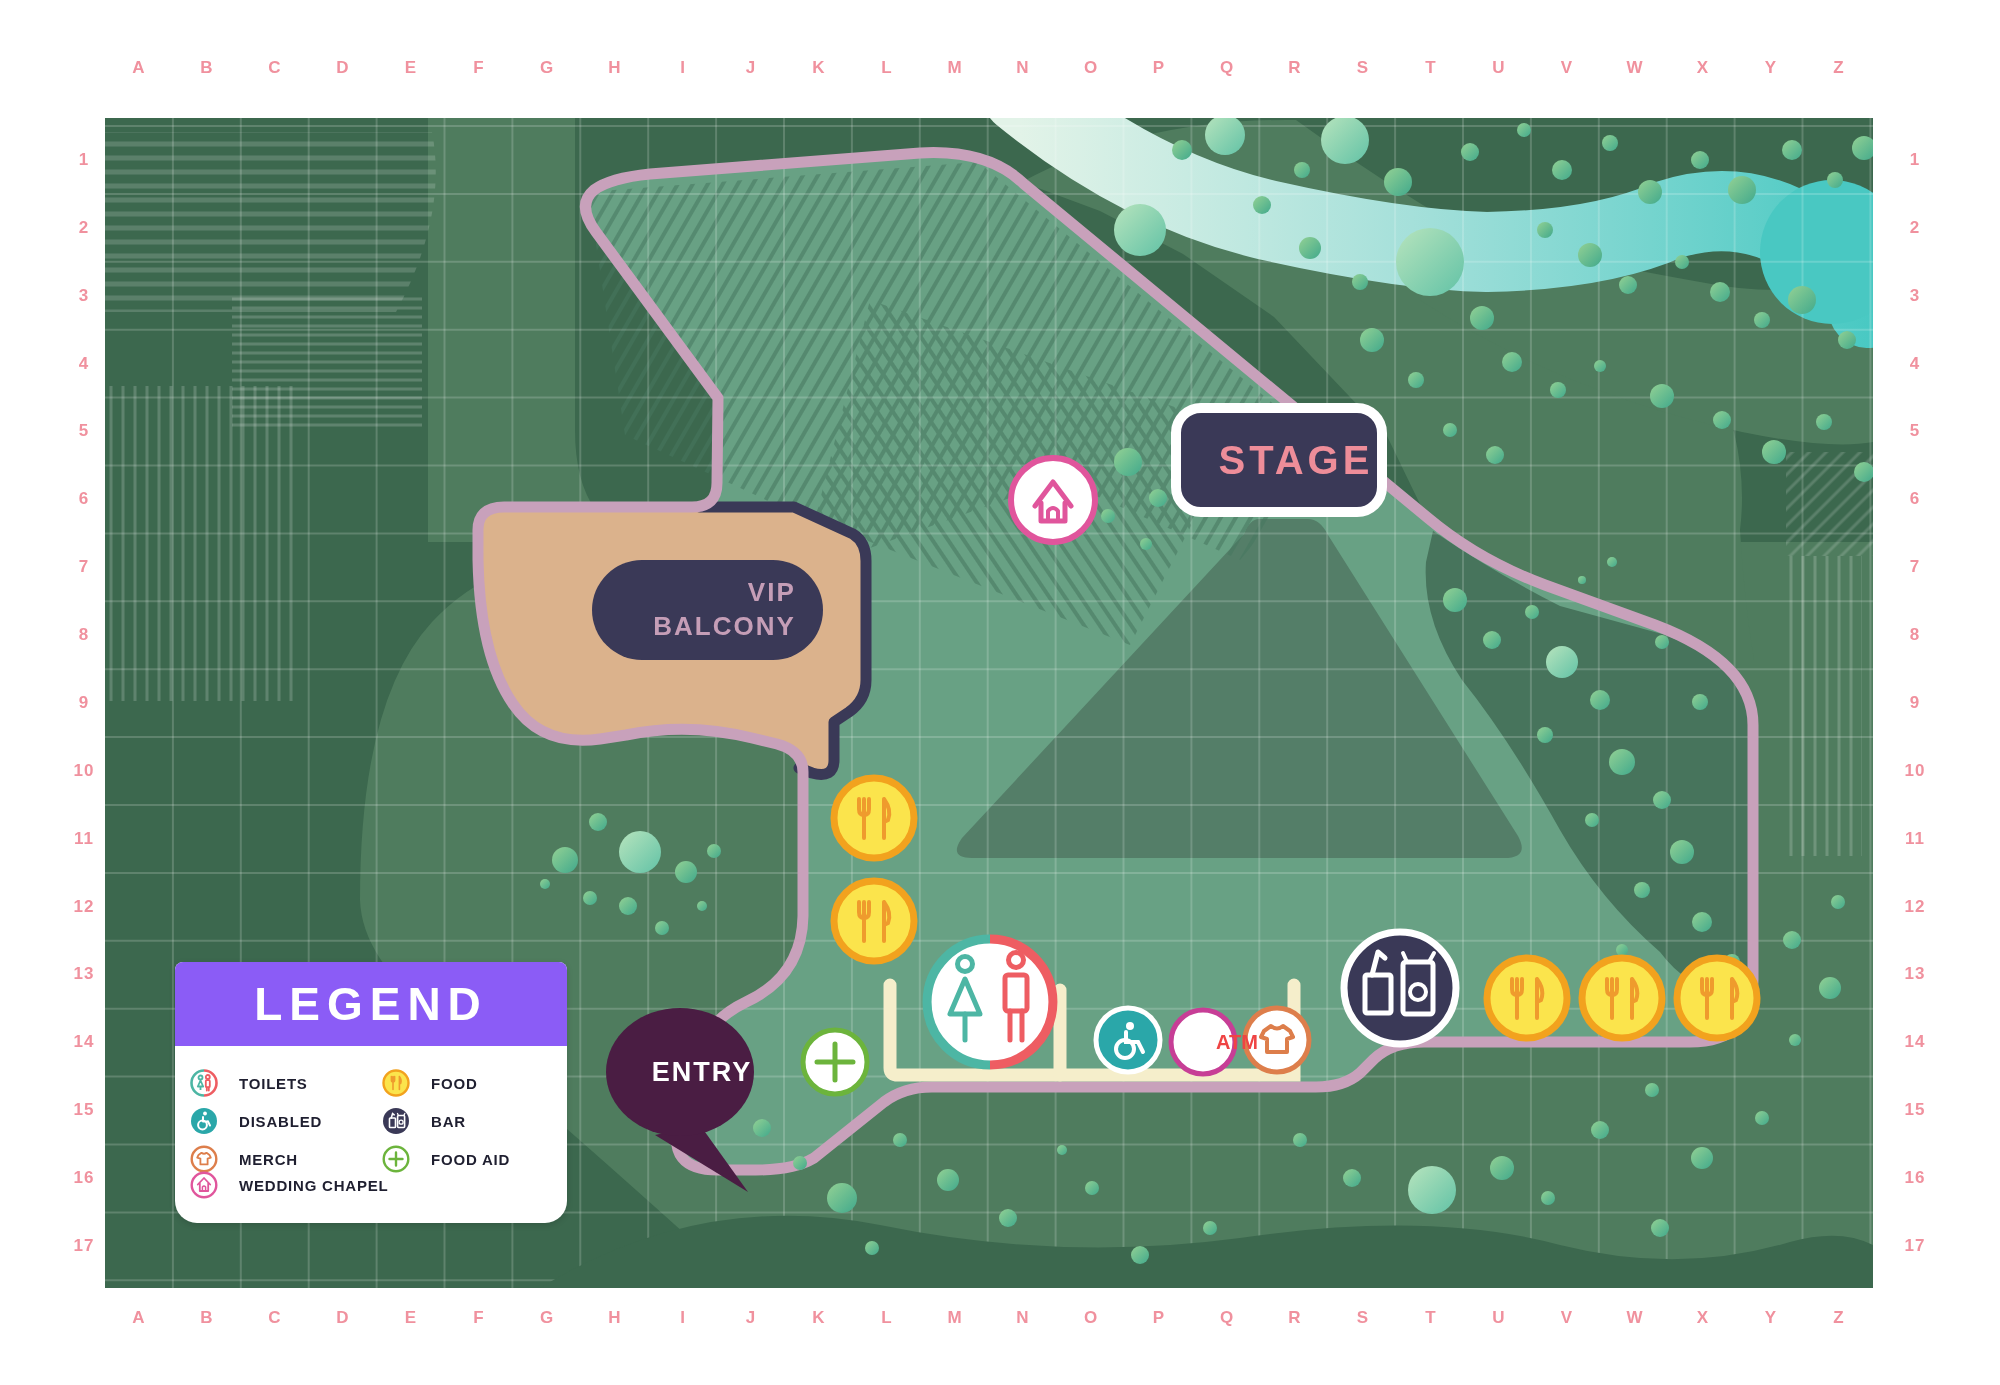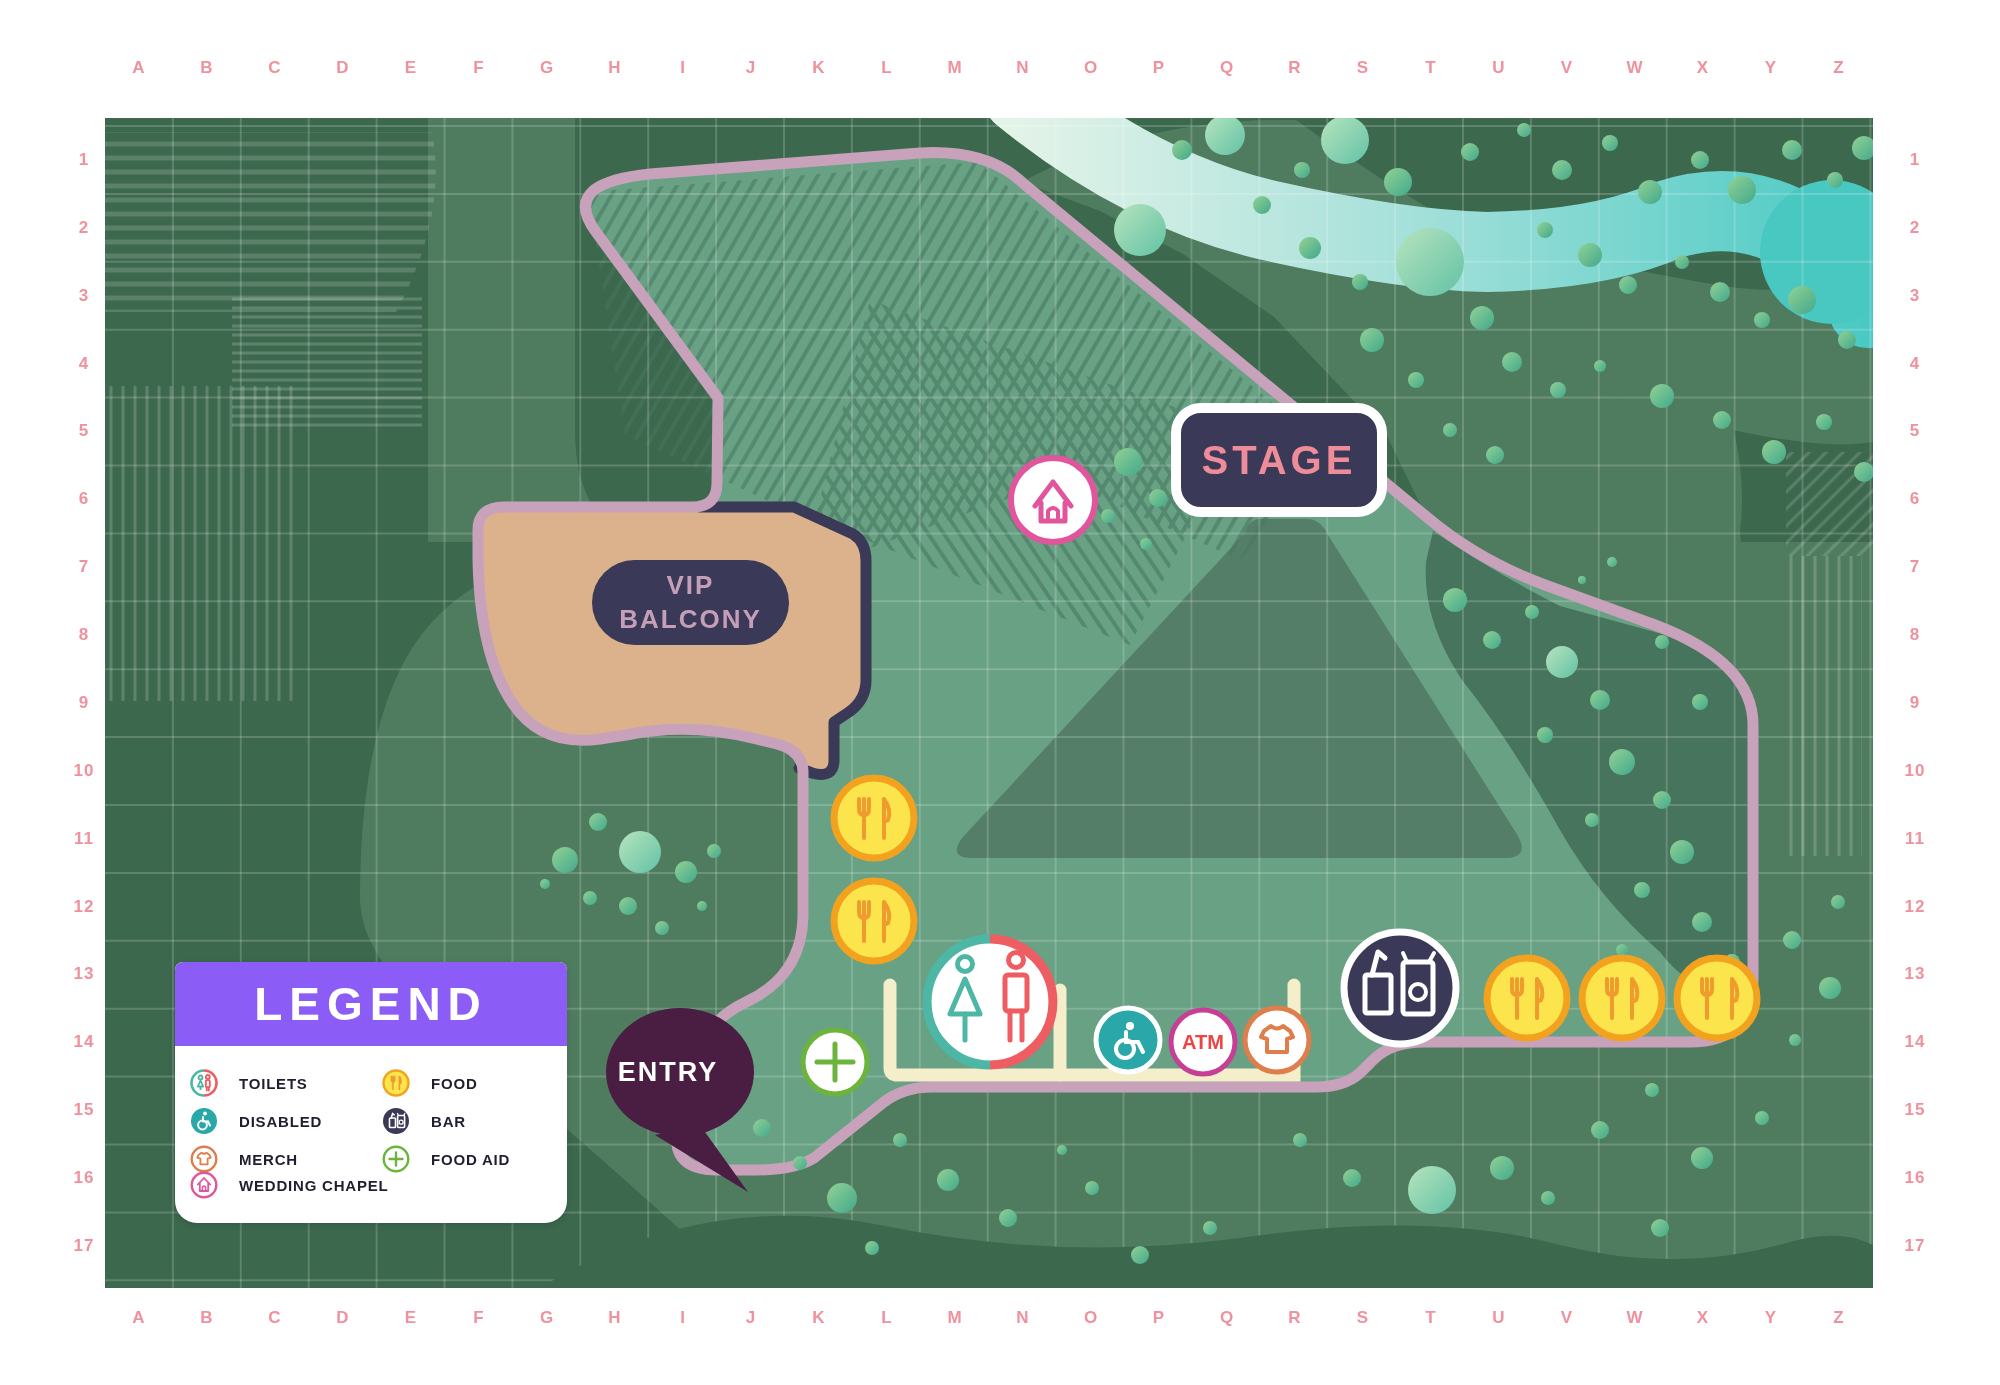--- a/index.html
+++ b/index.html
@@ -4,25 +4,25 @@
 <style>
   html,body{margin:0;padding:0;background:#ffffff;}
   #screen{position:relative;width:2000px;height:1385px;background:#ffffff;overflow:hidden;
           font-family:"Liberation Sans", sans-serif;}
   #map-svg{position:absolute;left:0;top:0;}
   .grid-row{position:absolute;display:flex;pointer-events:none;}
   .grid-row.h{flex-direction:row;}
   .grid-row.v{flex-direction:column;}
   .grid-row span{flex:1;display:flex;align-items:center;justify-content:center;
     color:#f0919e;font-weight:bold;font-size:17px;letter-spacing:1px;}
-  .overlay{position:absolute;display:flex;align-items:center;justify-content:center;text-align:center;}
+  .overlay{position:absolute;display:flex;align-items:center;justify-content:center;text-align:center;padding-left:34px;}
   #stage-box{left:1171px;top:403px;width:216px;height:114px;background:#3a3957;
     border:10px solid #ffffff;border-radius:30px;box-sizing:border-box;}
   #stage-box .lbl{color:#ee8d99;font-size:40px;font-weight:800;letter-spacing:4px;}
-  #vip-box{left:592px;top:560px;width:197px;height:85px;background:#3a3957;border-radius:50px;}
+  #vip-box{left:592px;top:560px;width:197px;height:100px;background:#3a3957;border-radius:50px;text-align:right;}
   #vip-box .lbl{color:#c59eb7;font-size:26px;font-weight:800;letter-spacing:2px;line-height:1.3;}
   #entry-text{left:594px;top:1050px;width:148px;height:44px;color:#ffffff;
     font-size:27px;font-weight:800;letter-spacing:2px;}
   #atm-text{left:1172px;top:1030px;width:62px;height:24px;color:#ef4444;
     font-size:20px;font-weight:800;letter-spacing:0px;}
   #legend{left:175px;top:962px;width:392px;height:261px;background:#ffffff;
     border-radius:8px 8px 22px 22px;position:absolute;box-shadow:0 2px 6px rgba(0,0,0,0.15);}
   #legend-header{position:absolute;left:0;top:0;width:100%;height:84px;background:#8b5cf6;
     border-radius:8px 8px 0 0;display:flex;align-items:center;justify-content:center;}
   #legend-header .lbl{color:#ffffff;font-size:46px;font-weight:800;letter-spacing:7px;}

